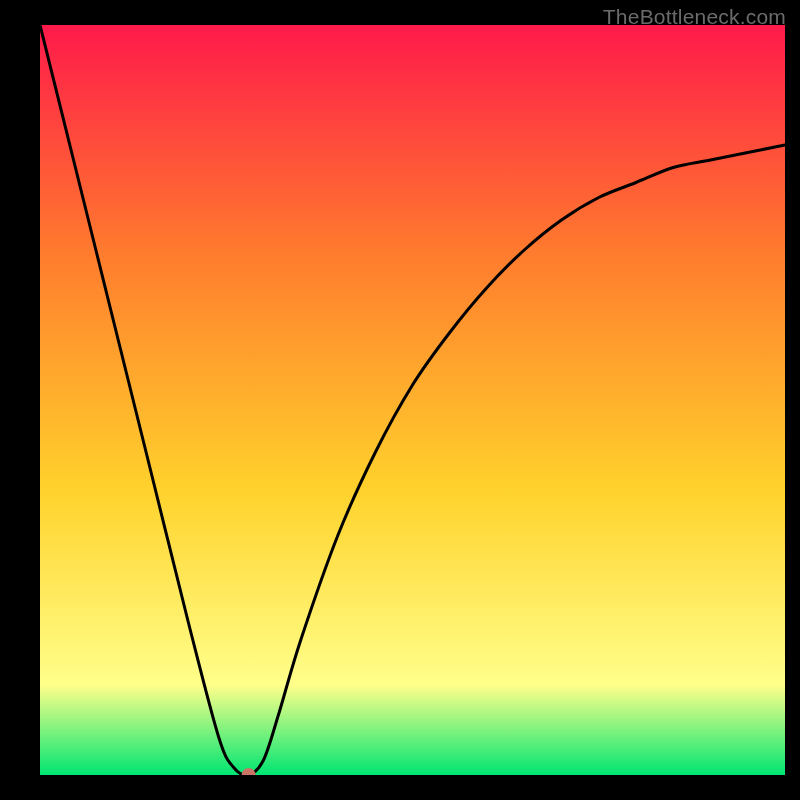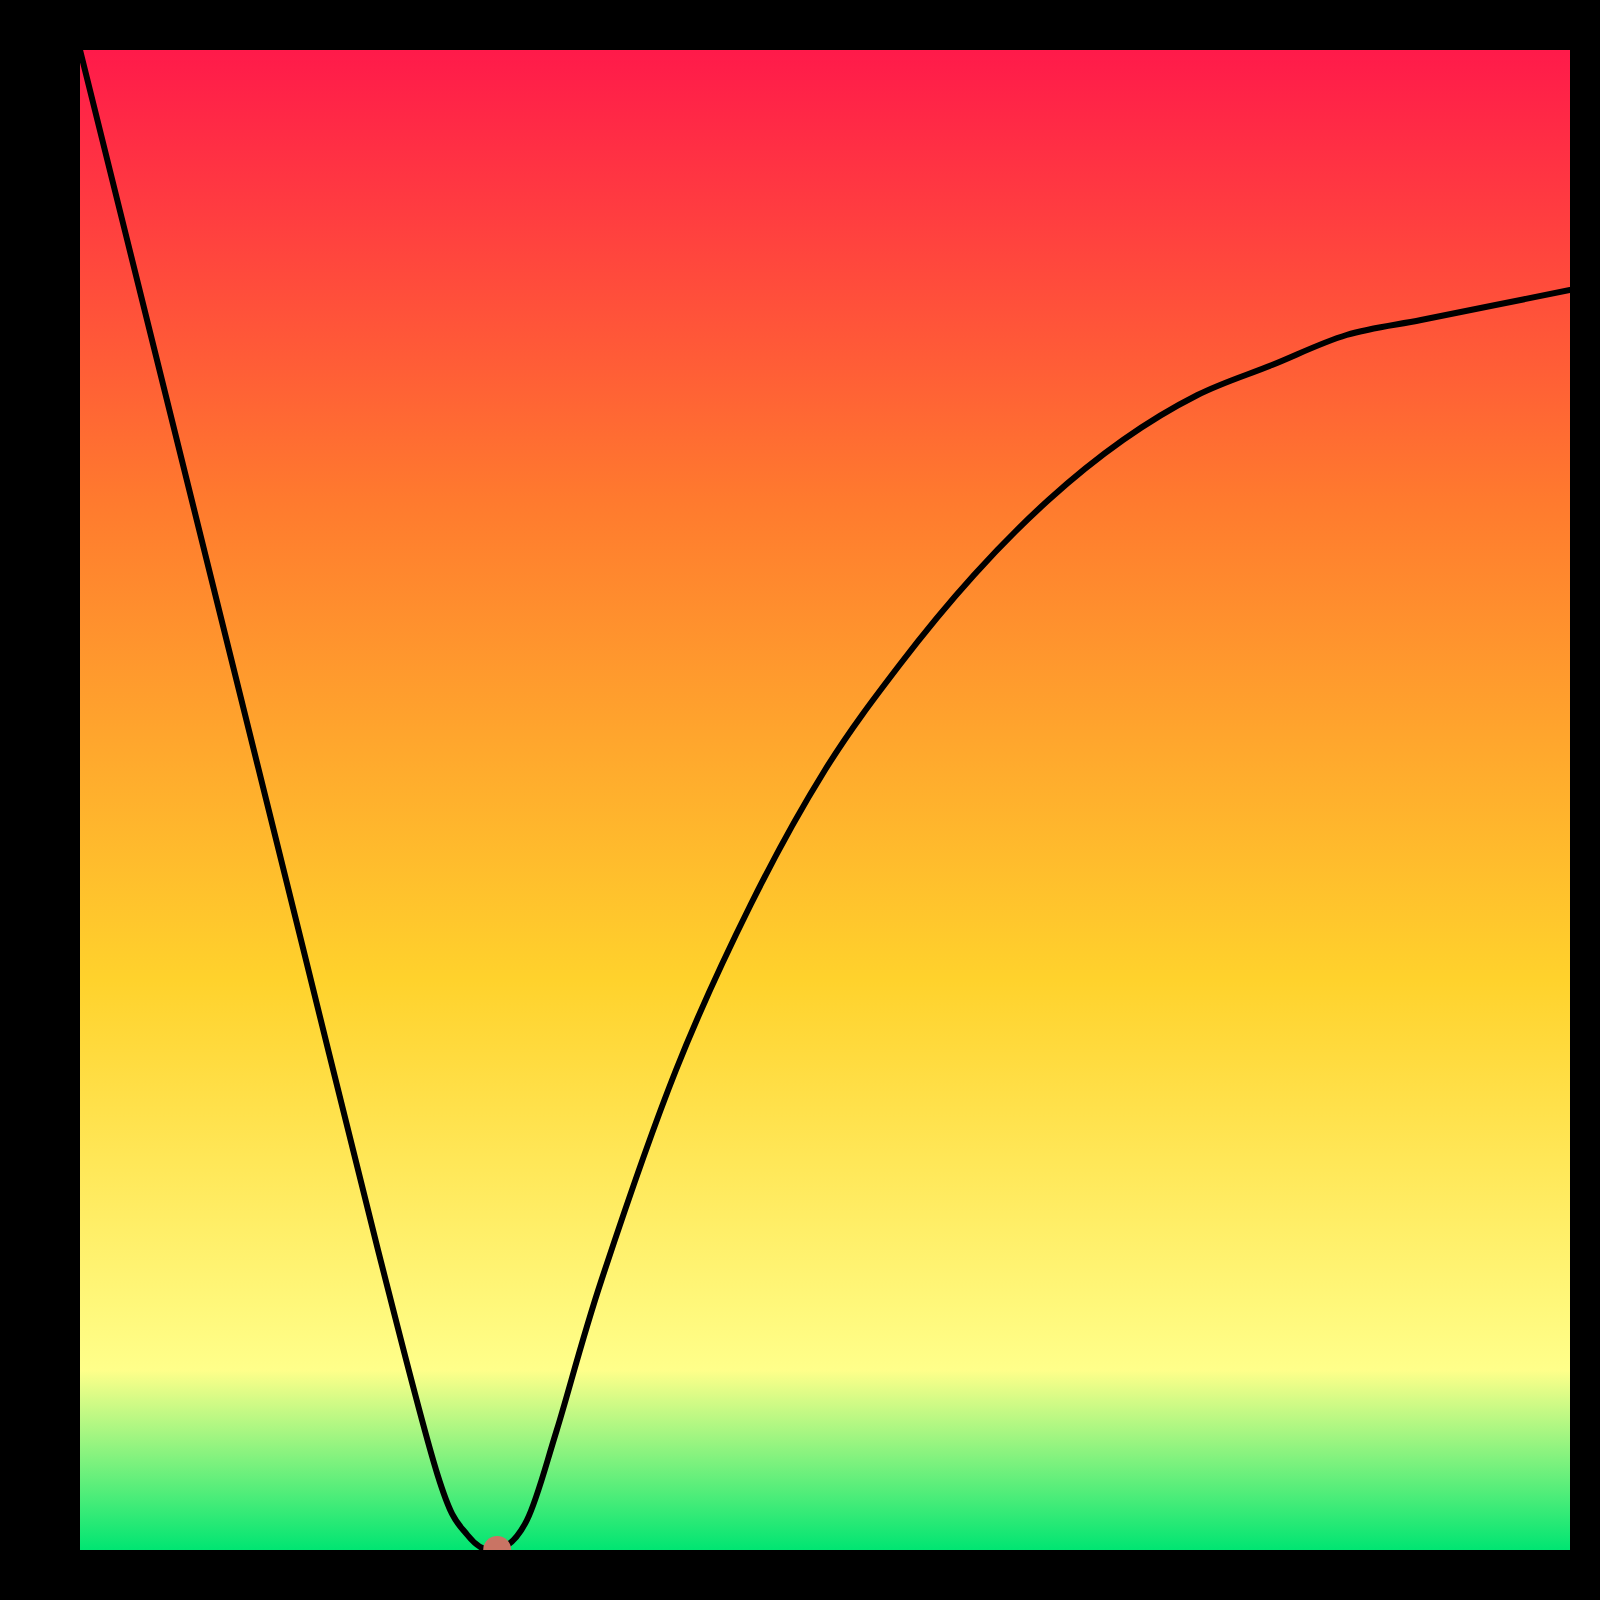--- a/index.html
+++ b/index.html
@@ -50,13 +50,14 @@
           <stop offset="0.88" stop-color="#ffff8a"></stop>
           <stop offset="1.00" stop-color="#00e572"></stop>
         </linearGradient>
       </defs>
       <rect x="0" y="0" width="745" height="750" fill="url(#bg)"></rect>
       <path id="curve-path" fill="none" stroke-width="3" stroke-linejoin="round" stroke-linecap="round" stroke="#000000" d="M 0 0 C 6.208333333333333 25, 24.833333333333336 100, 37.25 150 C 49.666666666666664 200, 62.083333333333336 250, 74.5 300 C 86.91666666666667 350, 99.33333333333333 400, 111.75 450 C 124.16666666666667 500, 137.825 556.25, 149 600 C 160.175 643.75, 171.34999999999997 688.75, 178.79999999999998 712.5 C 186.25 736.25, 188.73333333333335 736.25, 193.70000000000002 742.5 C 198.66666666666669 748.75, 203.63333333333335 751.25, 208.60000000000002 750 C 213.5666666666667 748.75, 218.53333333333333 745, 223.5 735 C 228.46666666666667 725, 232.19166666666666 710, 238.4 690 C 244.60833333333335 670, 250.81666666666666 645, 260.75 615 C 270.68333333333334 585, 285.5833333333333 541.25, 298 510 C 310.4166666666667 478.75, 322.8333333333333 452.5, 335.25 427.5 C 347.6666666666667 402.5, 360.0833333333333 380, 372.5 360 C 384.9166666666667 340, 397.33333333333337 323.75, 409.75000000000006 307.5 C 422.16666666666674 291.25, 434.58333333333337 276.25, 447 262.5 C 459.41666666666663 248.75, 471.8333333333333 236.25, 484.25 225 C 496.6666666666667 213.75, 509.0833333333333 203.75, 521.5 195 C 533.9166666666666 186.25, 546.3333333333334 178.75, 558.75 172.5 C 571.1666666666666 166.25, 583.5833333333334 162.5, 596 157.5 C 608.4166666666666 152.5, 620.8333333333334 146.25, 633.25 142.5 C 645.6666666666666 138.75, 658.0833333333334 137.5, 670.5 135 C 682.9166666666666 132.5, 695.3333333333334 130, 707.75 127.5 C 720.1666666666666 125, 738.7916666666666 121.25, 745 120"></path>
       <circle id="marker-dot" r="7" fill="#c97464" cx="208.60000000000002" cy="750"></circle>
     </svg>
   </div>
 
+  <div class="watermark">TheBottleneck.com</div>
 </div>
 
 </body></html>

